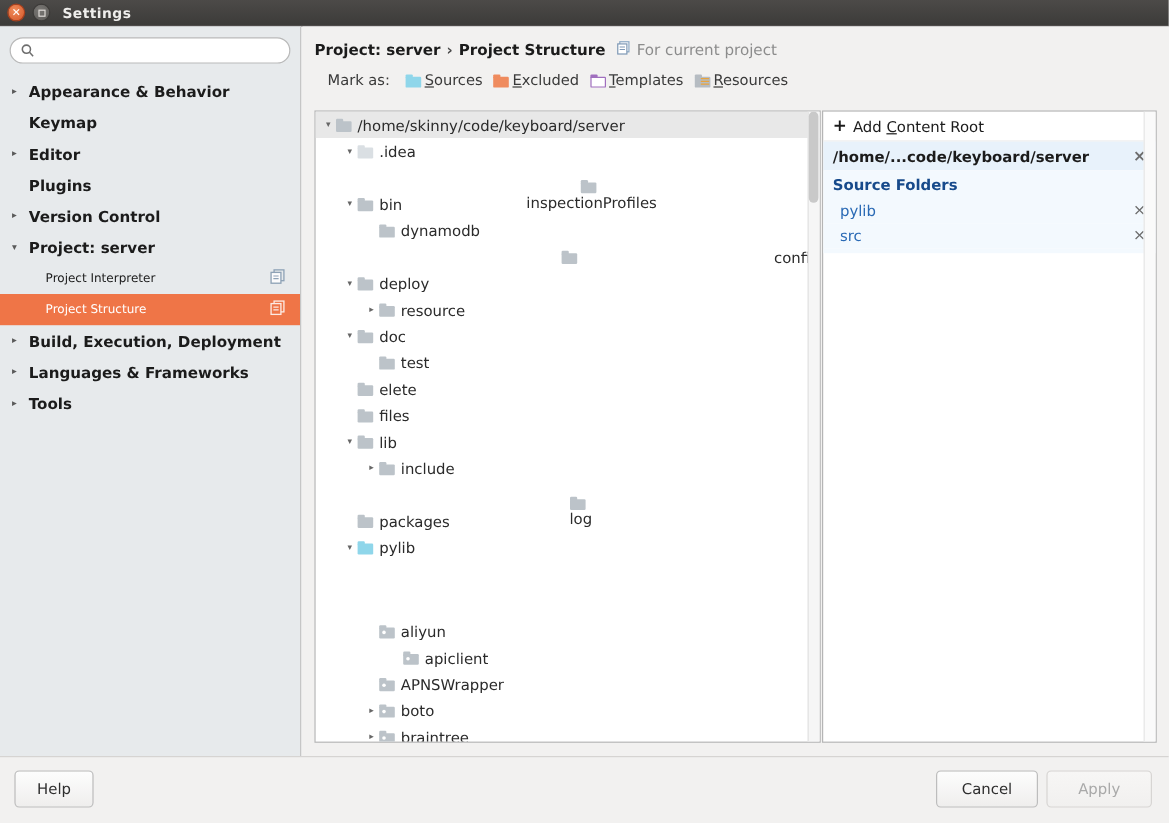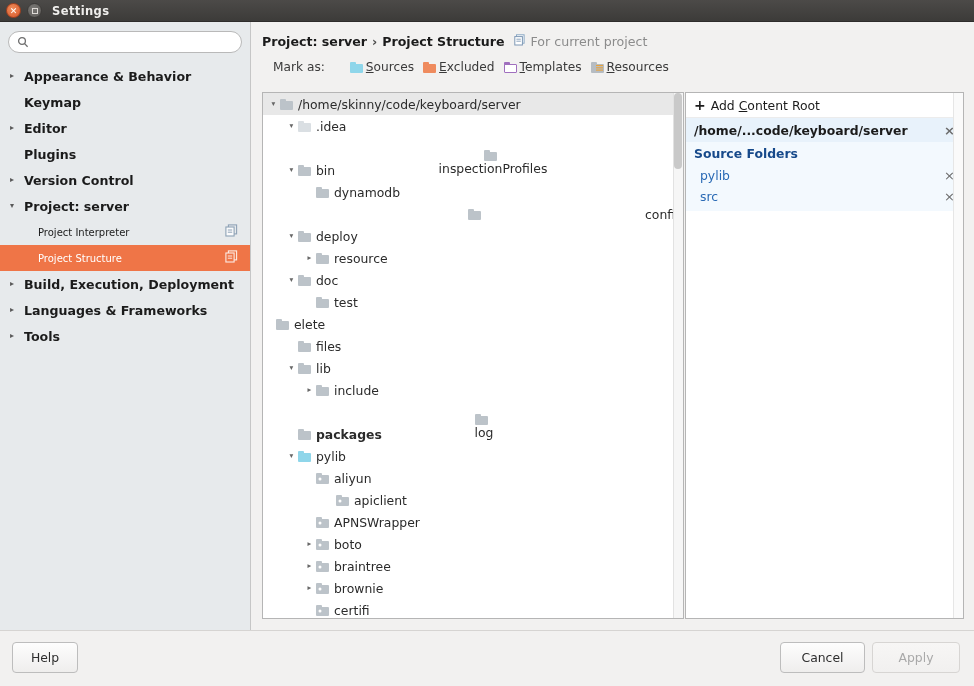--- a/index.html
+++ b/index.html
@@ -64,21 +64,21 @@
     position:absolute; left:252px; top:22px; right:0; height:608px;
     background:#f2f1f0;
   }
   .crumb{ padding:12px 0 0 10px; font-size:12.6px; color:#1b1b1b;
           display:flex; align-items:center; gap:5px; }
   .crumb b{ font-weight:bold; }
   .crumb .sep{ color:#4a4a4a; font-weight:bold; }
   .crumb .dim{ color:#8c8c8c; font-weight:normal; }
   .markrow{ display:flex; align-items:center; gap:9px; padding:11px 0 6px 21px;
             font-size:12.2px; color:#3a3a3a; }
-  .markrow .lab{ margin-right:16px; }
+  .markrow .lab{ margin-right:4px; }
   .markbtn{ display:flex; align-items:center; gap:3px; cursor:default; }
   .markbtn span{ text-decoration:none; }
   .markbtn u{ text-decoration:underline; }
 
   
   .fld{ display:inline-block; width:13px; height:11px; position:relative; }
   .fld i{ position:absolute; left:0; bottom:0; width:13px; height:9px; border-radius:1px; }
   .fld b{ position:absolute; left:0; top:0; width:6px; height:3px; border-radius:1px 1px 0 0; }
 
   
@@ -352,21 +352,21 @@
             <span class="nm">doc</span>
           </div>
           <div class="row" style="padding-left: 40px;">
             <span class="tw"></span>
             <span class="fld ic">
               <b style="background:#bcc3c9"></b>
               <i style="background:#bcc3c9"></i>
             </span>
             <span class="nm">test</span>
           </div>
-          <div class="row" style="">
+          <div class="row" style="padding-left: 22px;">
             <span class="tw"></span>
             <span class="fld ic">
               <b style="background:#bcc3c9"></b>
               <i style="background:#bcc3c9"></i>
             </span>
             <span class="nm">elete</span>
           </div>
           <div class="row" style="padding-left: 22px;">
             <span class="tw"></span>
             <span class="fld ic">
@@ -392,37 +392,37 @@
             <span class="nm">include</span>
           </div>
           <div class="row" style="padding-left: 22px; flex-direction: column;">
             <span class="tw"></span>
             <span class="fld ic">
               <b style="background:#bcc3c9"></b>
               <i style="background:#bcc3c9"></i>
             </span>
             <span class="nm">log</span>
           </div>
-          <div class="row" style="padding-left: 22px; font-weight: bold;">
+          <div class="row" style="padding-left: 22px;">
             <span class="tw"></span>
             <span class="fld ic">
               <b style="background:#bcc3c9"></b>
               <i style="background:#bcc3c9"></i>
             </span>
             <span class="nm">packages</span>
           </div>
           <div class="row" style="padding-left: 22px;">
             <span class="tw">▾</span>
             <span class="fld ic">
               <b style="background:#8fd6ea"></b>
               <i style="background:#8fd6ea"></i>
             </span>
             <span class="nm">pylib</span>
           </div>
-          <div class="row" style="padding-left: 40px;">
+          <div class="row" style="padding-left: 40px; margin-top: 48px;">
             <span class="tw"></span>
             <span class="fld ic">
               <b style="background:#bcc3c9"></b>
               <i style="background:#bcc3c9"></i>
               <svg width="13" height="11" viewBox="0 0 13 11" style="position:absolute;left:0;bottom:0;">
                 <circle cx="4" cy="6" r="1.5" fill="#ffffff"></circle>
               </svg>
             </span>
             <span class="nm">aliyun</span>
           </div>

